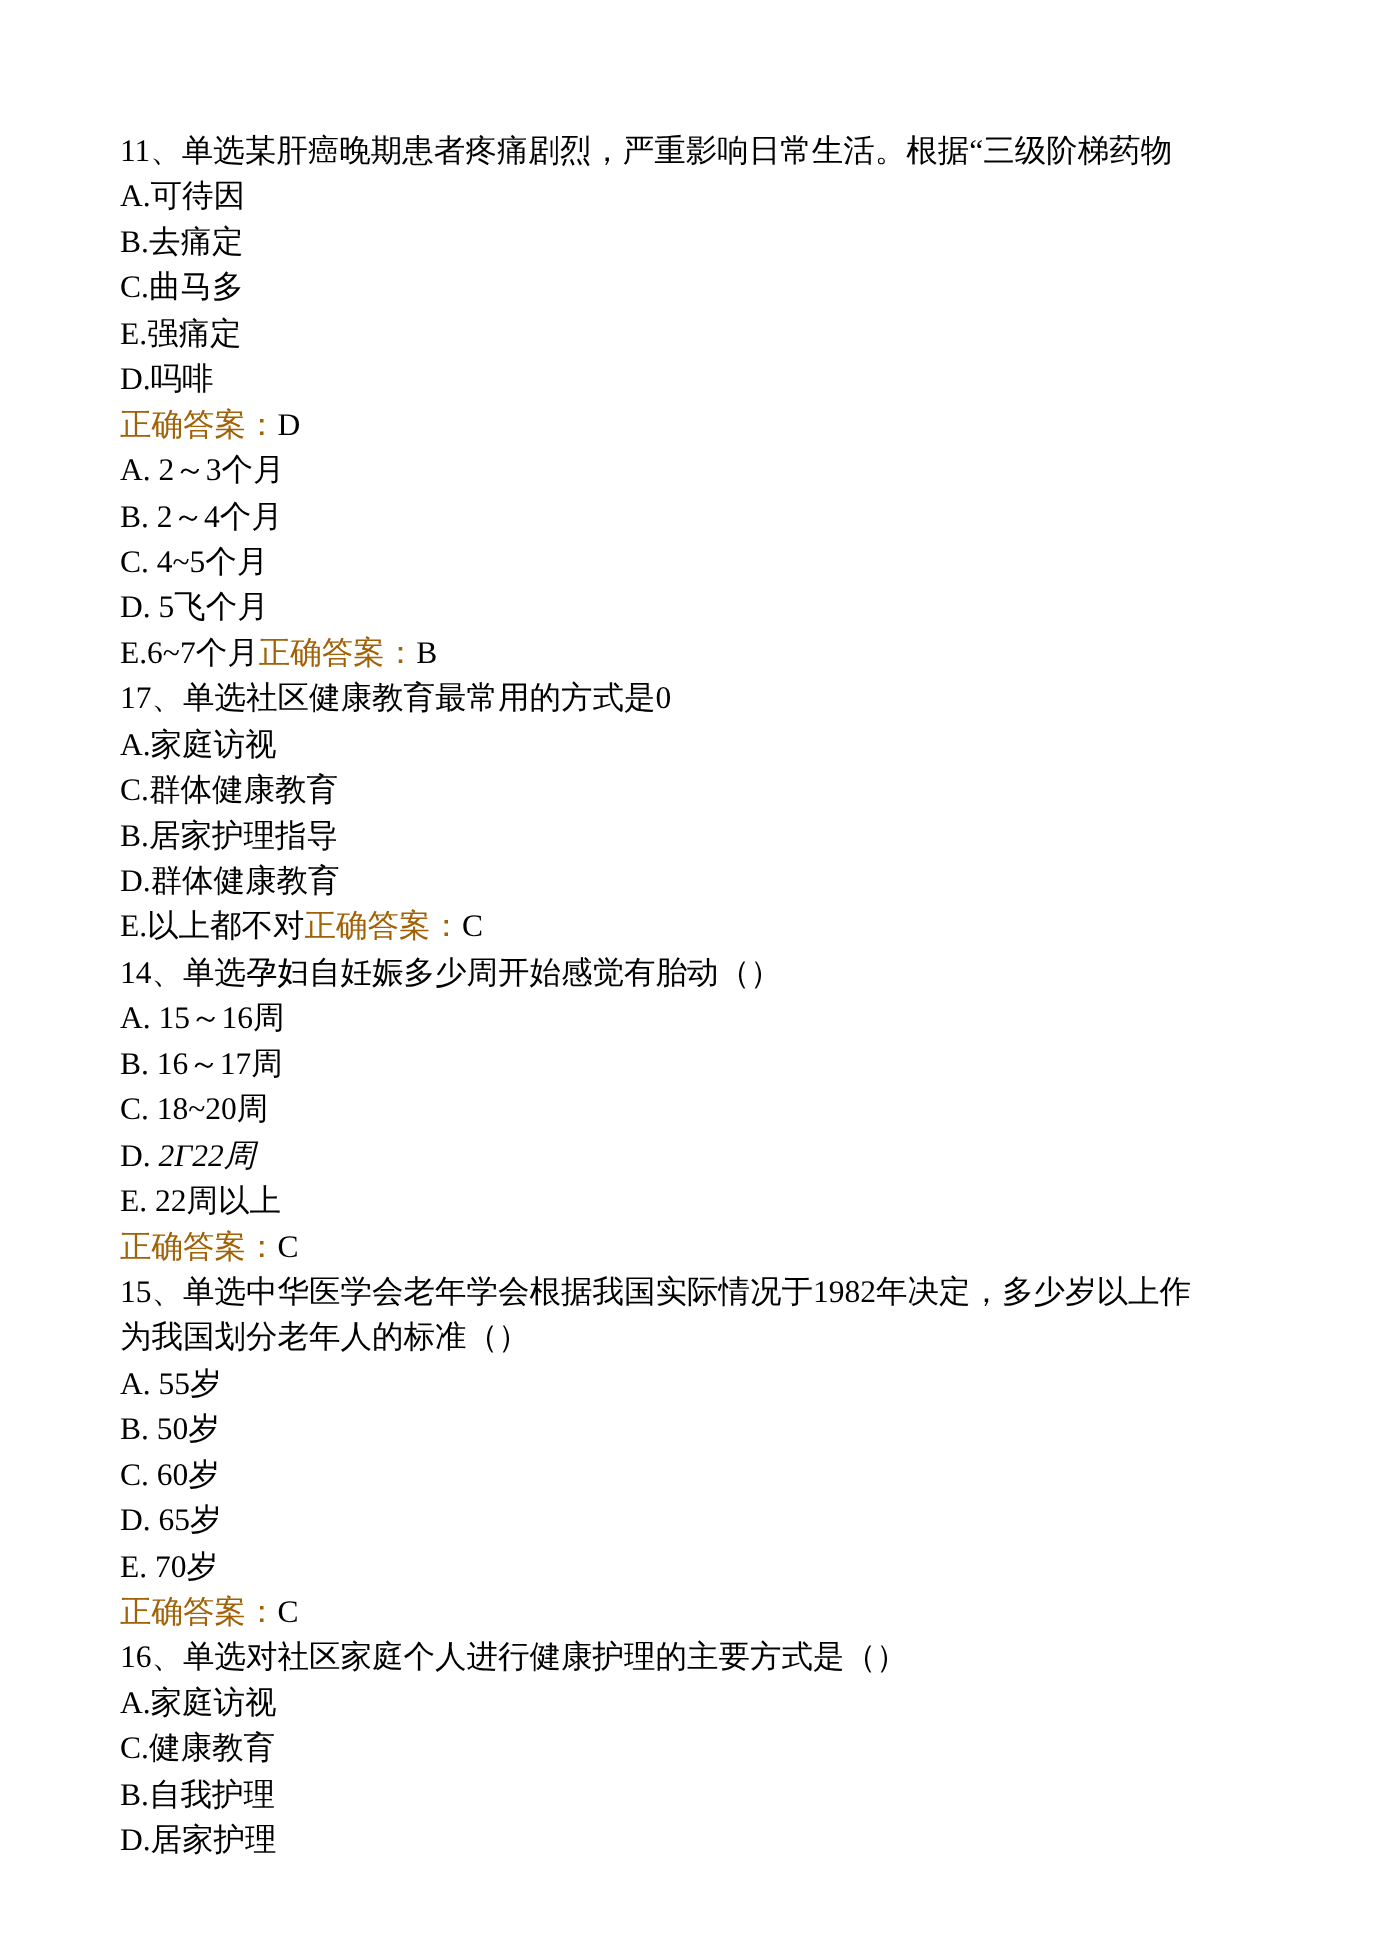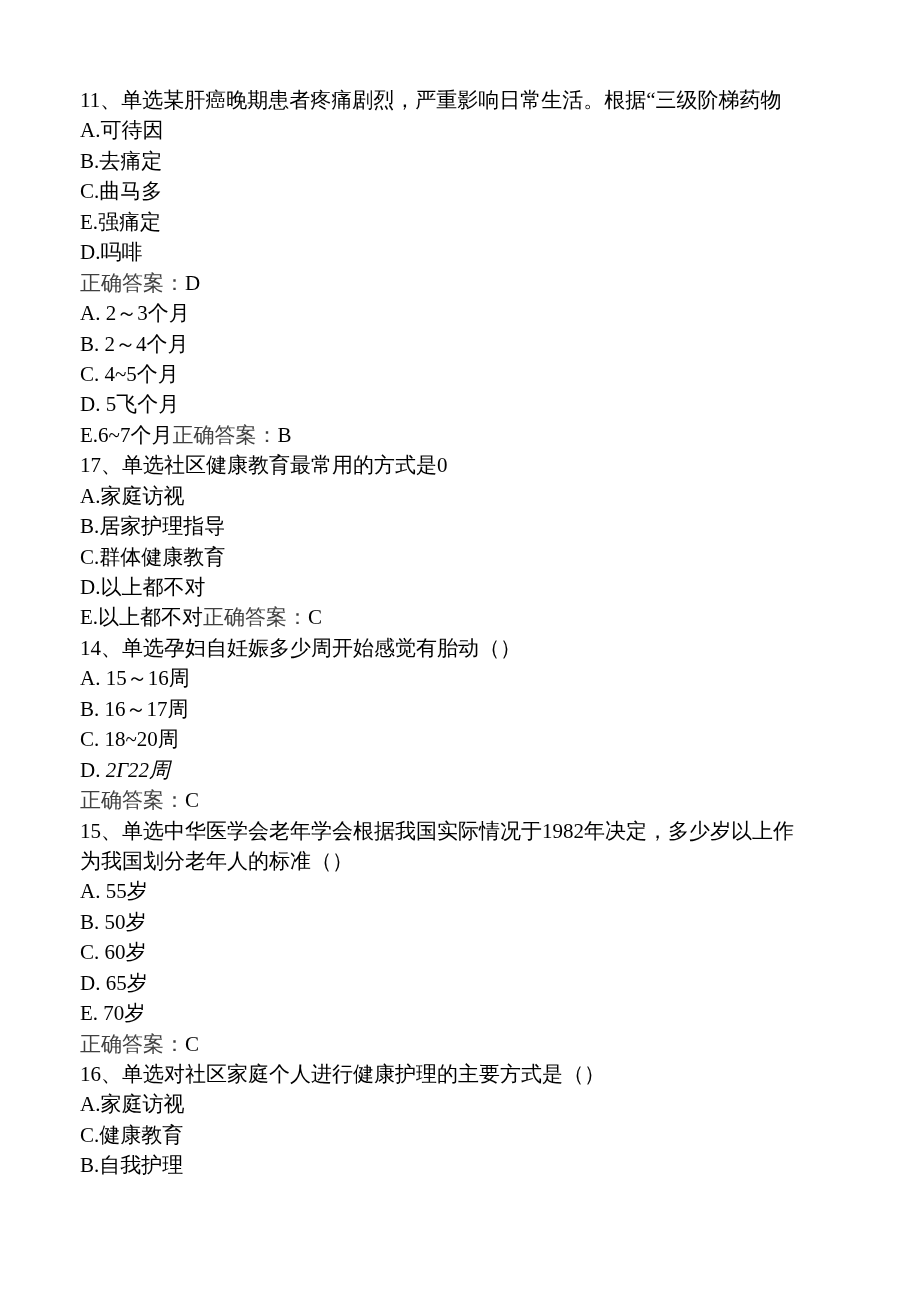--- a/index.html
+++ b/index.html
@@ -14,21 +14,21 @@
       font-size: 21px;
       color: #000000;
       line-height: 1.45;
       box-sizing: border-box;
       padding: 85px 80px 60px 80px;
     }
     .line {
       white-space: normal;
     }
     .red {
-      color: #404040;
+      color: #a16207;
     }
     .italic {
       font-style: italic;
       font-family: Liberation Serif, serif;
     }
     .q-block {
       margin: 0;
     }
     .q-block .line {
       margin: 0;
@@ -55,36 +55,37 @@
   <div class="line">C. 4~5个月</div>
   <div class="line">D. 5飞个月</div>
   <div class="line">
     <span>E.6~7个月</span><span class="red">正确答案：</span><span>B</span>
   </div>
 </div>
 
 <div class="q-block">
   <div class="line">17、单选社区健康教育最常用的方式是0</div>
   <div class="line">A.家庭访视</div>
+  <div class="line">C.群体健康教育</div>
   <div class="line">B.居家护理指导</div>
-  <div class="line">C.群体健康教育</div>
-  <div class="line">D.以上都不对</div>
+  <div class="line">D.群体健康教育</div>
   <div class="line">
     <span>E.以上都不对</span><span class="red">正确答案：</span><span>C</span>
   </div>
 </div>
 
 <div class="q-block">
   <div class="line">14、单选孕妇自妊娠多少周开始感觉有胎动（）</div>
   <div class="line">A. 15～16周</div>
   <div class="line">B. 16～17周</div>
   <div class="line">C. 18~20周</div>
   <div class="line">
     <span>D.</span><span class="italic"> 2Γ22周</span>
   </div>
+  <div class="line">E. 22周以上</div>
   <div class="line">
     <span class="red">正确答案：</span><span>C</span>
   </div>
 </div>
 
 <div class="q-block">
   <div class="line">15、单选中华医学会老年学会根据我国实际情况于1982年决定，多少岁以上作</div>
   <div class="line">为我国划分老年人的标准（）</div>
   <div class="line">A. 55岁</div>
   <div class="line">B. 50岁</div>
@@ -94,14 +95,15 @@
   <div class="line">
     <span class="red">正确答案：</span><span>C</span>
   </div>
 </div>
 
 <div class="q-block">
   <div class="line">16、单选对社区家庭个人进行健康护理的主要方式是（）</div>
   <div class="line">A.家庭访视</div>
   <div class="line">C.健康教育</div>
   <div class="line">B.自我护理</div>
+  <div class="line">D.居家护理</div>
 
 </div>
 
 </body></html>

